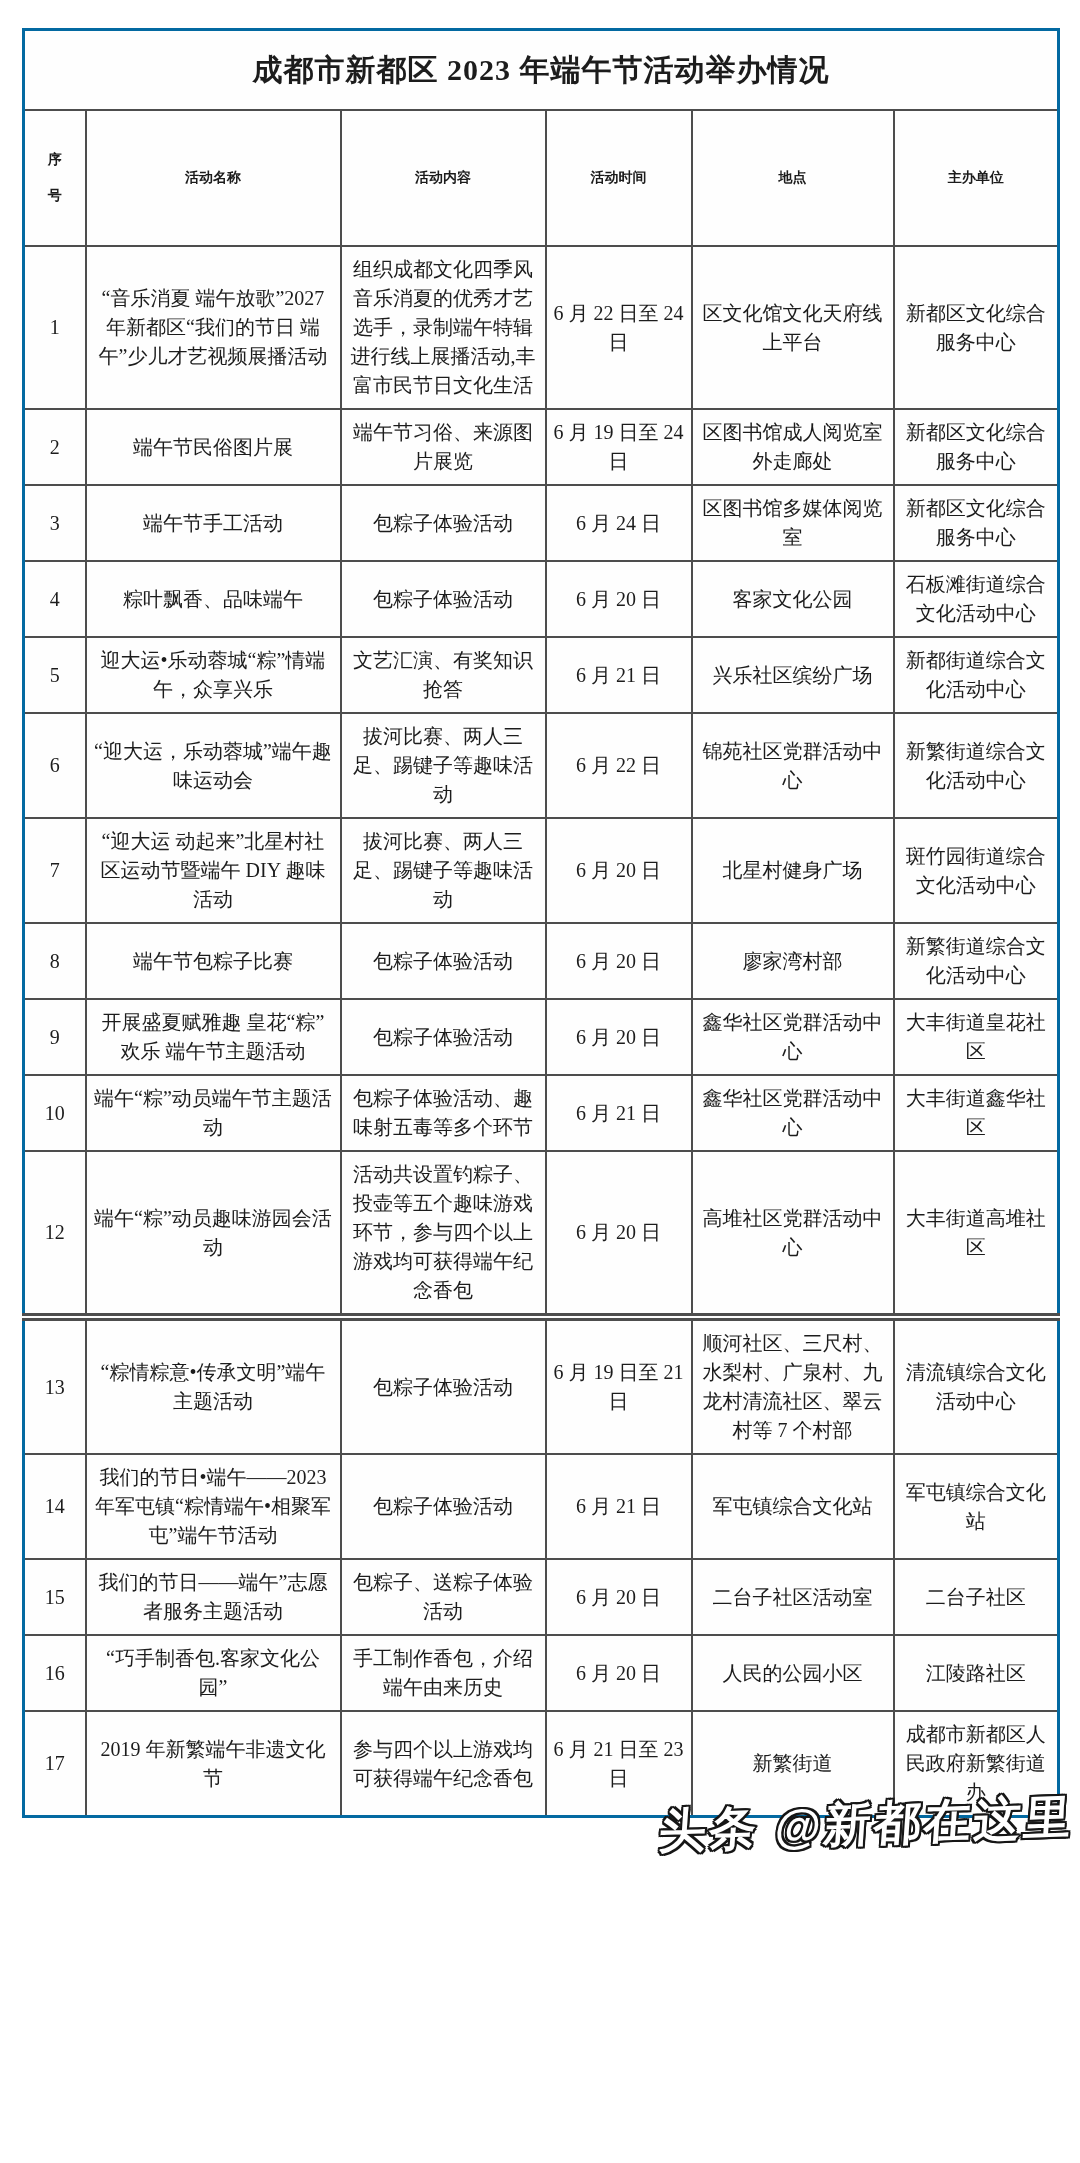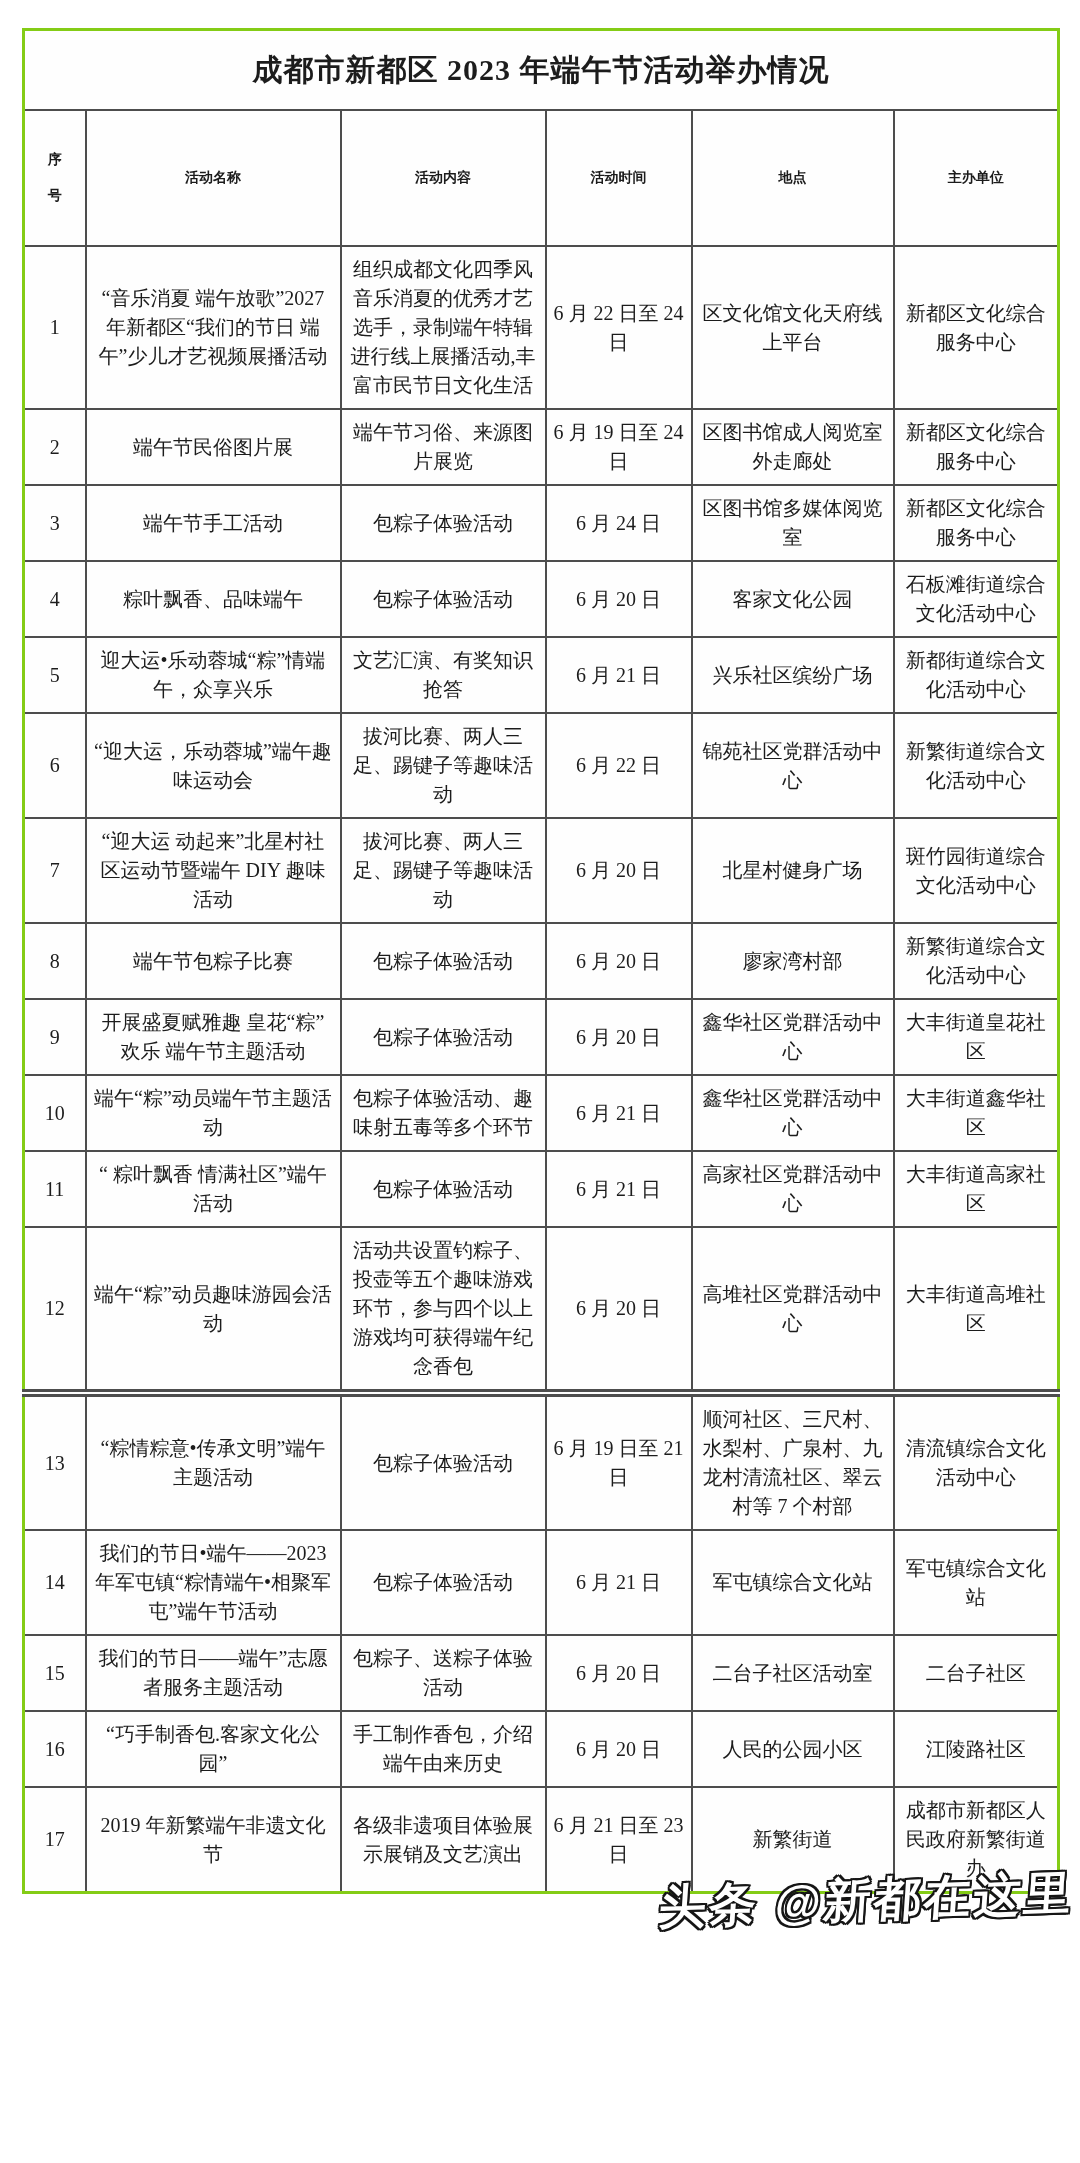--- a/index.html
+++ b/index.html
@@ -30,21 +30,21 @@
     border: 2px solid #4d4d4d;
     text-align: center;
     vertical-align: middle;
     font-weight: normal;
     padding: 8px 6px;
     line-height: 1.45;
     font-size: 20px;
     word-break: break-word;
   }
   table.activity-table {
-    border: 3px solid #84cc16;
+    border: 3px solid #0369a1;
     font-family: Liberation Serif, serif;
   }
   tr.title-row th {
     height: 62px;
     font-size: 30px;
     font-weight: bold;
     letter-spacing: 1px;
     border-bottom-width: 2px;
   }
   tr.header-row th {
@@ -186,28 +186,20 @@
         </tr>
         <tr>
           <td class="cell-serial">10</td>
           <td class="cell-activity-name">端午“粽”动员端午节主题活动</td>
           <td class="cell-activity-content">包粽子体验活动、趣味射五毒等多个环节</td>
           <td class="cell-activity-time">6 月 21 日</td>
           <td class="cell-location">鑫华社区党群活动中心</td>
           <td class="cell-organizer">大丰街道鑫华社区</td>
         </tr>
         <tr>
-          <td class="cell-serial">11</td>
-          <td class="cell-activity-name">“ 粽叶飘香 情满社区”端午活动</td>
-          <td class="cell-activity-content">包粽子体验活动</td>
-          <td class="cell-activity-time">6 月 21 日</td>
-          <td class="cell-location">高家社区党群活动中心</td>
-          <td class="cell-organizer">大丰街道高家社区</td>
-        </tr>
-        <tr>
           <td class="cell-serial">12</td>
           <td class="cell-activity-name">端午“粽”动员趣味游园会活动</td>
           <td class="cell-activity-content">活动共设置钓粽子、投壶等五个趣味游戏环节，参与四个以上游戏均可获得端午纪念香包</td>
           <td class="cell-activity-time">6 月 20 日</td>
           <td class="cell-location">高堆社区党群活动中心</td>
           <td class="cell-organizer">大丰街道高堆社区</td>
         </tr>
         <tr class="section-start">
           <td class="cell-serial">13</td>
           <td class="cell-activity-name">“粽情粽意•传承文明”端午主题活动</td>
@@ -236,21 +228,21 @@
           <td class="cell-serial">16</td>
           <td class="cell-activity-name">“巧手制香包.客家文化公园”</td>
           <td class="cell-activity-content">手工制作香包，介绍端午由来历史</td>
           <td class="cell-activity-time">6 月 20 日</td>
           <td class="cell-location">人民的公园小区</td>
           <td class="cell-organizer">江陵路社区</td>
         </tr>
         <tr>
           <td class="cell-serial">17</td>
           <td class="cell-activity-name">2019 年新繁端午非遗文化节</td>
-          <td class="cell-activity-content">各级非遗项目体验展示展销及文艺演出</td>
+          <td class="cell-activity-content">参与四个以上游戏均可获得端午纪念香包</td>
           <td class="cell-activity-time">6 月 21 日至 23 日</td>
           <td class="cell-location">新繁街道</td>
           <td class="cell-organizer">成都市新都区人民政府新繁街道办</td>
         </tr>
       </tbody>
   </table>
 
   <div class="watermark">
     <span>头条 @新都在这里</span>
   </div>

